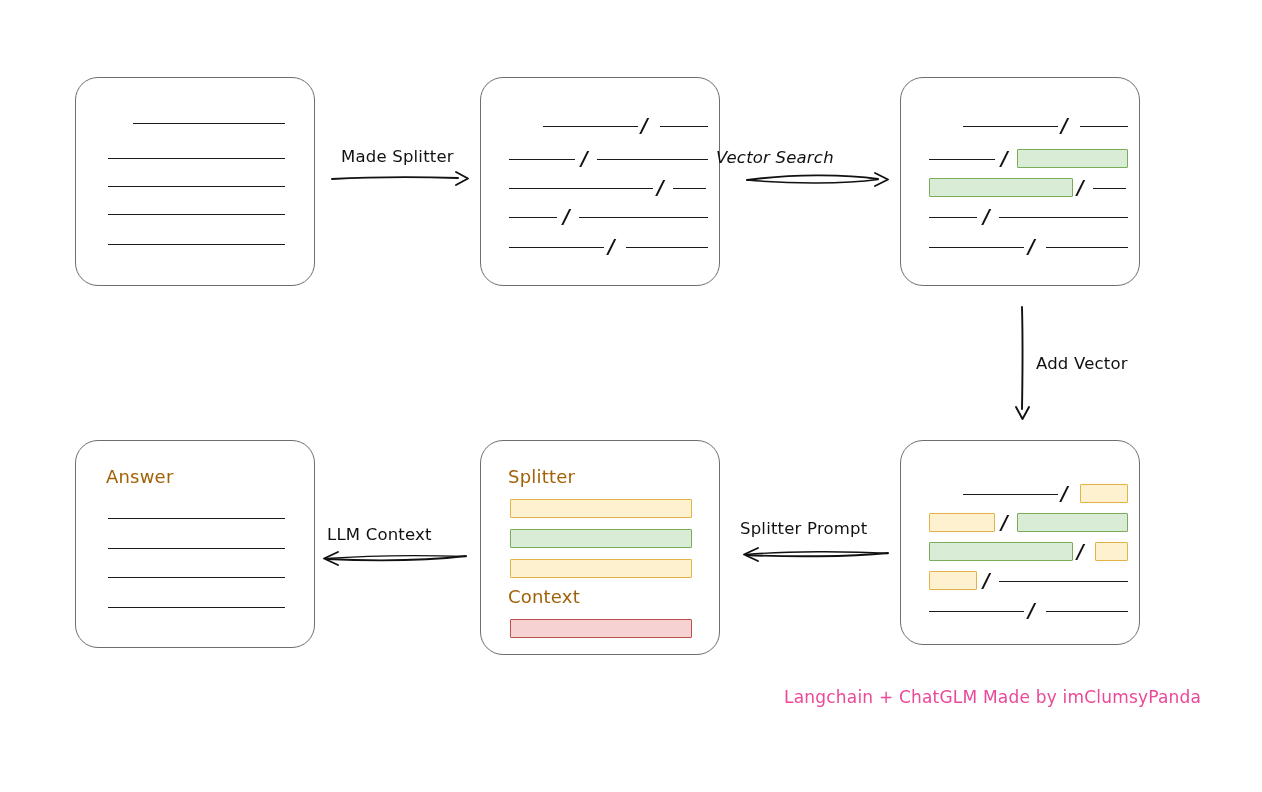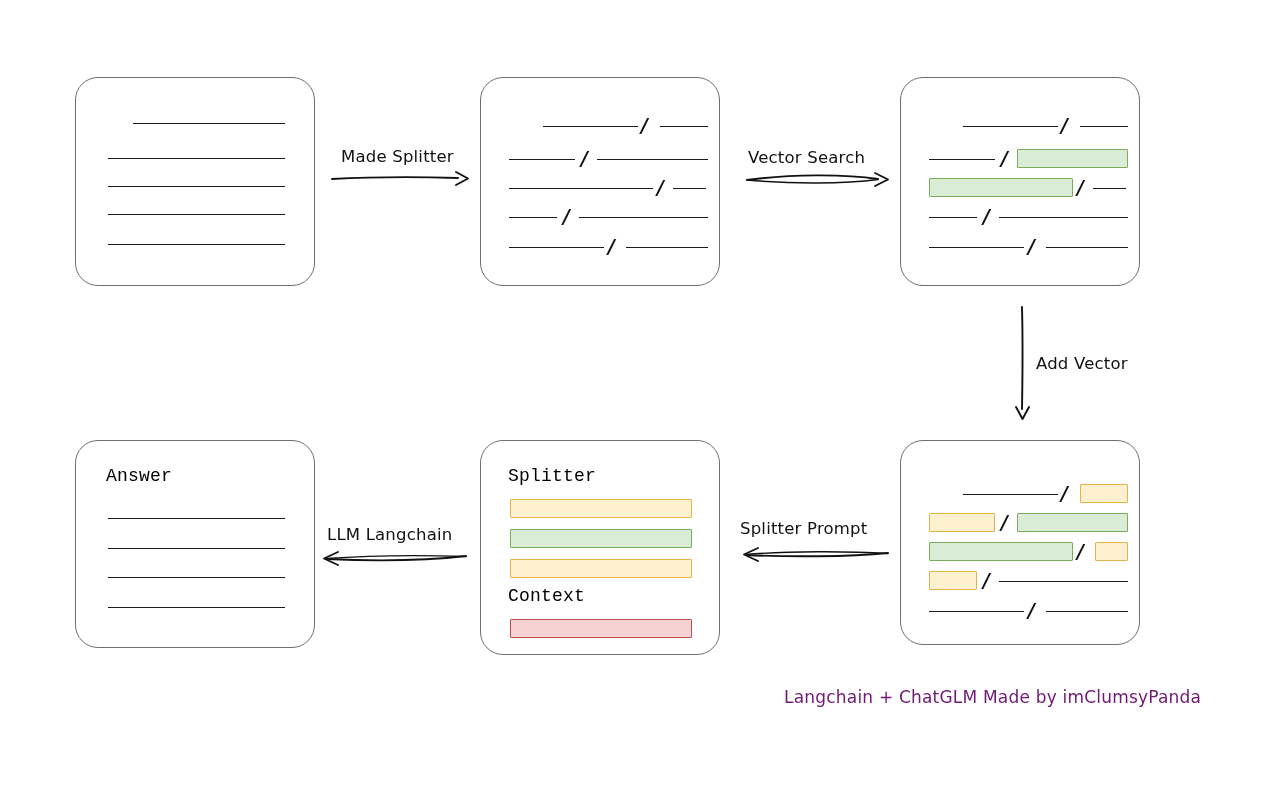--- a/index.html
+++ b/index.html
@@ -69,40 +69,39 @@
   }
   .chip.red {
     background: #f7d2d2;
     border: 1.6px solid #c0504d;
   }
 
   
   .box-label {
     position: absolute;
     font-size: 18px;
-    color: #000000;
+    color: #a16207;
     white-space: nowrap;
     letter-spacing: 0.2px;
-    font-family: Liberation Mono, monospace;
   }
 
   
   .edge-label {
     position: absolute;
     font-size: 16.5px;
     color: #111111;
     white-space: nowrap;
     letter-spacing: 0.2px;
   }
 
   
   .credit {
     position: absolute;
     font-size: 17px;
-    color: #701a75;
+    color: #ec4899;
     white-space: nowrap;
     letter-spacing: 0.2px;
   }
 
   .arrow-svg {
     position: absolute;
     overflow: visible;
   }
 </style>
 </head>
@@ -140,21 +139,21 @@
 
     <div class="line" style="left:28px;  top:139px; width:48px;"></div>
     <div class="slash" style="left:82px;  top:129px;">/</div>
     <div class="line" style="left:98px;  top:139px; width:129px;"></div>
 
     <div class="line" style="left:28px;  top:169px; width:95px;"></div>
     <div class="slash" style="left:127px; top:159px;">/</div>
     <div class="line" style="left:145px; top:169px; width:82px;"></div>
   </div>
 
-  <div class="edge-label" style="left:748px; top:148px;">Vector Search</div>
+  <div class="edge-label" style="left:716px; top:148px;font-style:italic;">Vector Search</div>
   <svg class="arrow-svg" style="left:745px; top:168px;" width="145" height="22" viewBox="0 0 145 22">
     <path d="M2,12 C45,6 100,6 133,11" stroke="#111111" stroke-width="1.9" fill="none" stroke-linecap="round"></path>
     <path d="M2,12 C45,16 100,16 133,11.5" stroke="#111111" stroke-width="1.5" fill="none" stroke-linecap="round"></path>
     <path d="M130,5 L143,11.5 L130,18" stroke="#111111" stroke-width="1.9" fill="none" stroke-linejoin="round" stroke-linecap="round"></path>
   </svg>
 
   <div class="note-box" style="left:900px; top:77px; width:240px; height:209px;">
 
     <div class="line" style="left:62px;  top:48px;  width:95px;"></div>
     <div class="slash" style="left:160px; top:38px;">/</div>
@@ -215,21 +214,21 @@
 
   <div class="note-box" style="left:480px; top:440px; width:240px; height:215px;">
     <div class="box-label" style="left:27px; top:25px;">Splitter</div>
     <div class="chip yellow" style="left:29px; top:58px; width:182px;"></div>
     <div class="chip green" style="left:29px; top:88px; width:182px;"></div>
     <div class="chip yellow" style="left:29px; top:118px; width:182px;"></div>
     <div class="box-label" style="left:27px; top:145px;">Context</div>
     <div class="chip red" style="left:29px; top:178px; width:182px;"></div>
   </div>
 
-  <div class="edge-label" style="left:327px; top:525px;">LLM Langchain</div>
+  <div class="edge-label" style="left:327px; top:525px;">LLM Context</div>
   <svg class="arrow-svg" style="left:318px; top:548px;" width="150" height="22" viewBox="0 0 150 22">
     <path d="M148,8 C105,13 50,13 8,11" stroke="#111111" stroke-width="1.9" fill="none" stroke-linecap="round"></path>
     <path d="M148,8.5 C105,7 50,7.5 8,10.5" stroke="#111111" stroke-width="1.3" fill="none" stroke-linecap="round"></path>
     <path d="M20,4 L6,10.5 L20,17" stroke="#111111" stroke-width="1.9" fill="none" stroke-linejoin="round" stroke-linecap="round"></path>
   </svg>
 
   <div class="note-box" style="left:75px; top:440px; width:240px; height:208px;">
     <div class="box-label" style="left:30px; top:25px;">Answer</div>
     <div class="line" style="left:32px; top:77px;  width:177px;"></div>
     <div class="line" style="left:32px; top:107px; width:177px;"></div>

